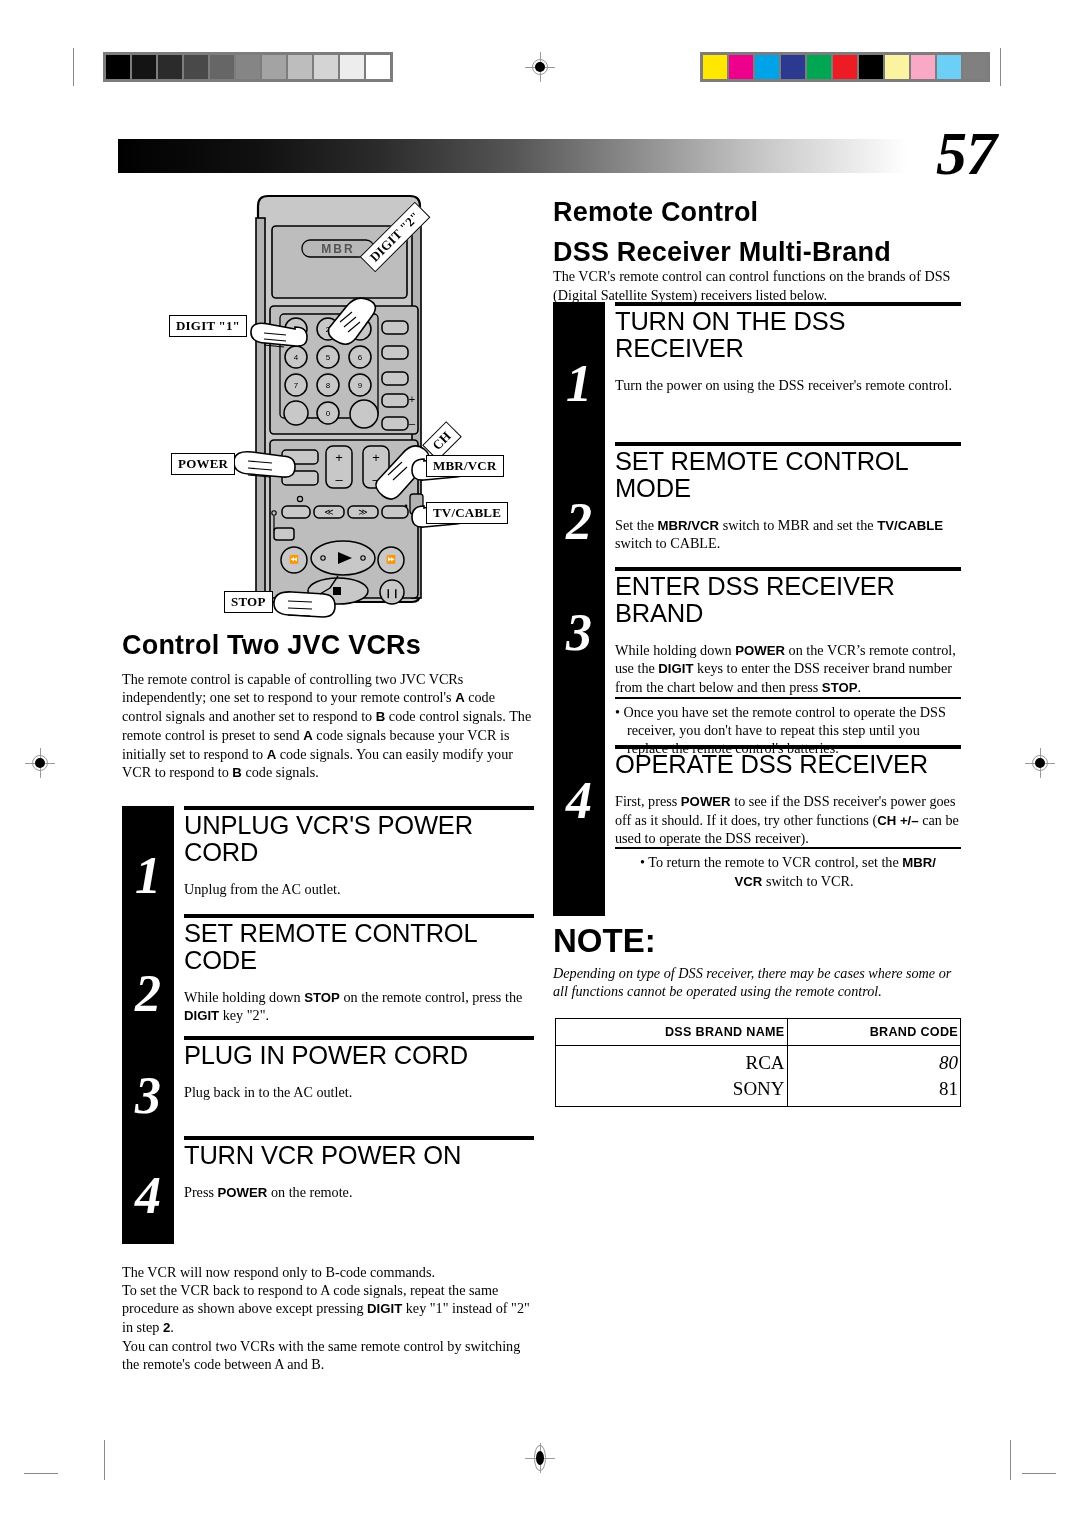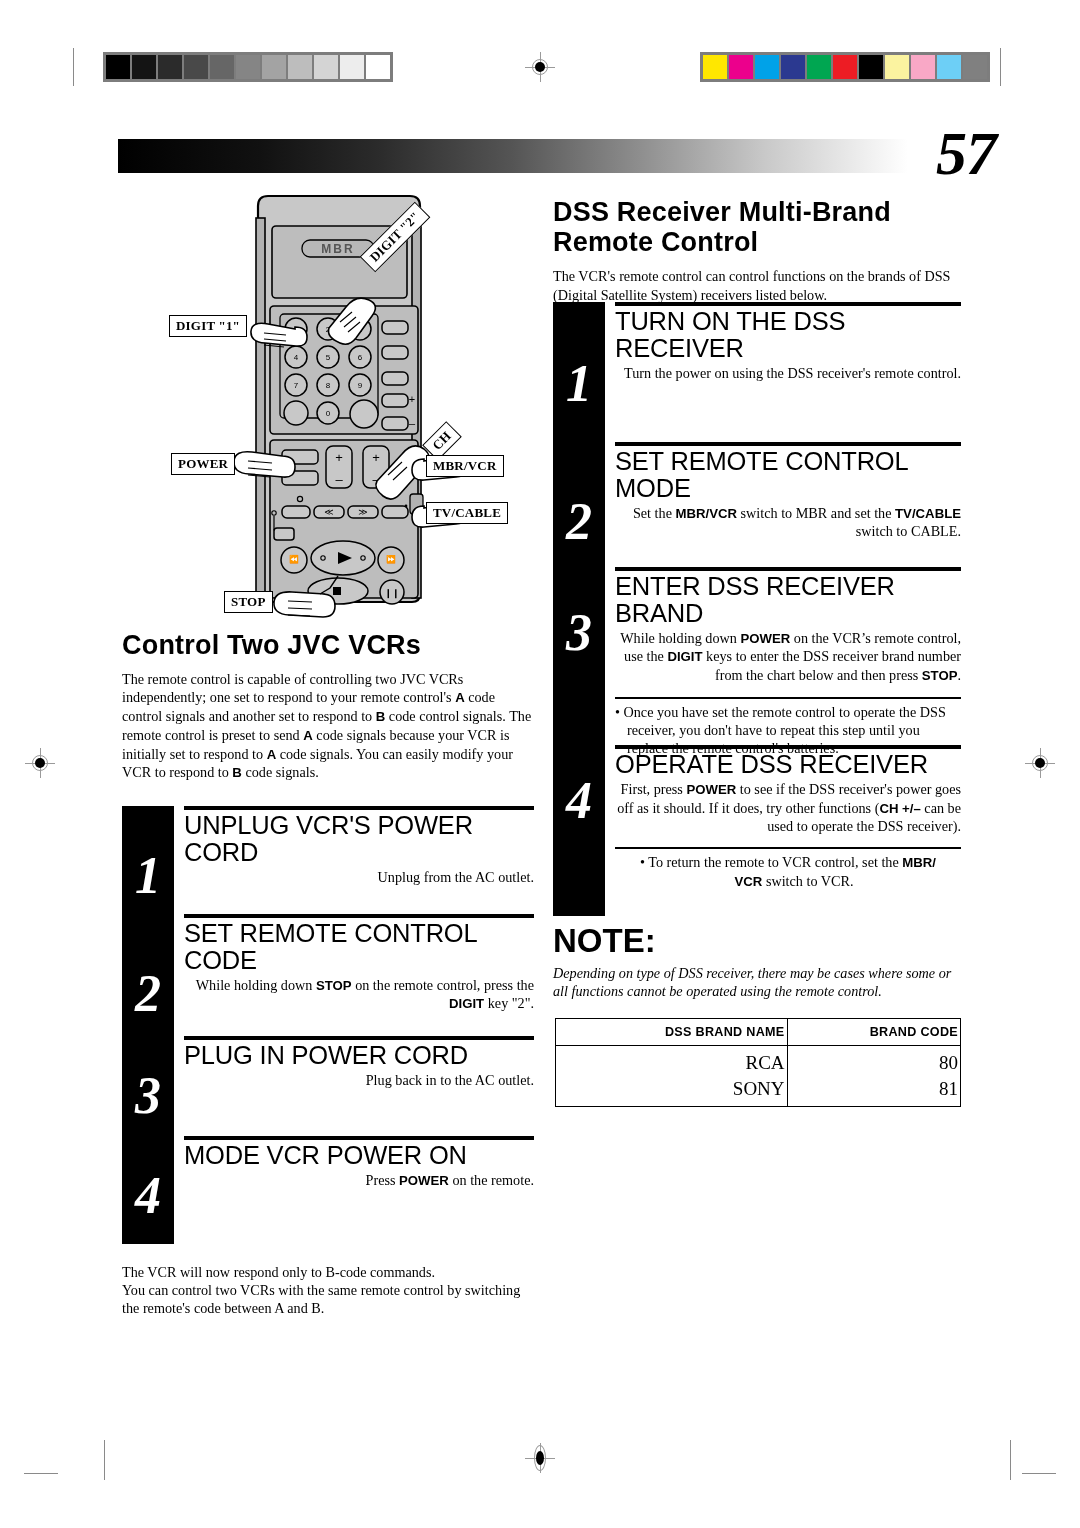--- a/index.html
+++ b/index.html
@@ -127,22 +127,21 @@
   .step h3 {
     margin: 0;
     padding-top: 6px;
     font-family: "Liberation Sans", sans-serif;
     font-weight: normal;
     font-size: 25.5px;
     line-height: 1.05;
     letter-spacing: -0.2px;
   }
   .step p {
-    margin: 2px 0 0 0;
-    text-align: right;
+    margin: 14px 0 0 0;
   }
   .bullet {
     position: relative;
     padding-left: 62px;
   }
   .bullet .rule { position: absolute; left: 62px; top: 0; right: 0; height: 2px; background: #000; }
   .bullet .btext {
     padding-left: 12px;
     text-indent: -12px;
   }
@@ -445,35 +444,38 @@
   <div class="step" style="height:100px;">
     <div class="rule"></div>
     <div class="stepnum" style="top:34px;">3</div>
     <h3>PLUG IN POWER CORD</h3>
     <p class="body-text">Plug back in to the AC outlet.</p>
   </div>
 
   <div class="step" style="height:108px;">
     <div class="rule"></div>
     <div class="stepnum" style="top:34px;">4</div>
-    <h3>MODE VCR POWER ON</h3>
+    <h3>TURN VCR POWER ON</h3>
     <p class="body-text">
       Press <b>POWER</b> on the remote.
     </p>
   </div>
 </div>
 
 <div class="body-text" style="position:absolute; left:122px; top:1263px; width:412px;">
   <div>The VCR will now respond only to B-code commands.</div>
+  <div>To set the VCR back to respond to A code signals, repeat the
+    same procedure as shown above except pressing <b>DIGIT</b> key "1"
+    instead of "2" in step <b>2</b>.</div>
   <div>You can control two VCRs with the same remote control by switching the remote's code between A and B.</div>
 </div>
 
 <div style="position:absolute; left:553px; top:197px; width:408px;">
+  <div class="sec-head" style="margin-bottom:10px;">Remote Control</div>
   <div class="sec-head">DSS Receiver Multi-Brand</div>
-  <div class="sec-head" style="margin-bottom:10px;">Remote Control</div>
   <div class="body-text">The VCR's remote control can control functions on the brands of DSS (Digital Satellite System) receivers listed below.</div>
 </div>
 
 <div class="steps" style="left:553px; top:302px; width:408px;">
   <div class="numbar" style="height:614px;"></div>
 
   <div class="step" style="height:140px;">
     <div class="rule"></div>
     <div class="stepnum" style="top:56px;">1</div>
     <h3>TURN ON THE DSS RECEIVER</h3>
@@ -536,21 +538,21 @@
   <table class="brand-table">
     <thead>
       <tr>
         <th>DSS BRAND NAME</th>
         <th>BRAND CODE</th>
       </tr>
     </thead>
     <tbody>
       <tr style="border-bottom:none;">
         <td style="border-bottom:none; padding-top:6px;">RCA</td>
-        <td style="border-bottom:none; padding-top:6px;">80</td>
+        <td style="border-bottom:none; padding-top:6px;font-style:italic;">80</td>
       </tr>
       <tr>
         <td style="border-top:none; padding-bottom:6px;">SONY</td>
         <td style="border-top:none; padding-bottom:6px;">81</td>
       </tr>
     </tbody>
   </table>
 </div>
 
 </body></html>

